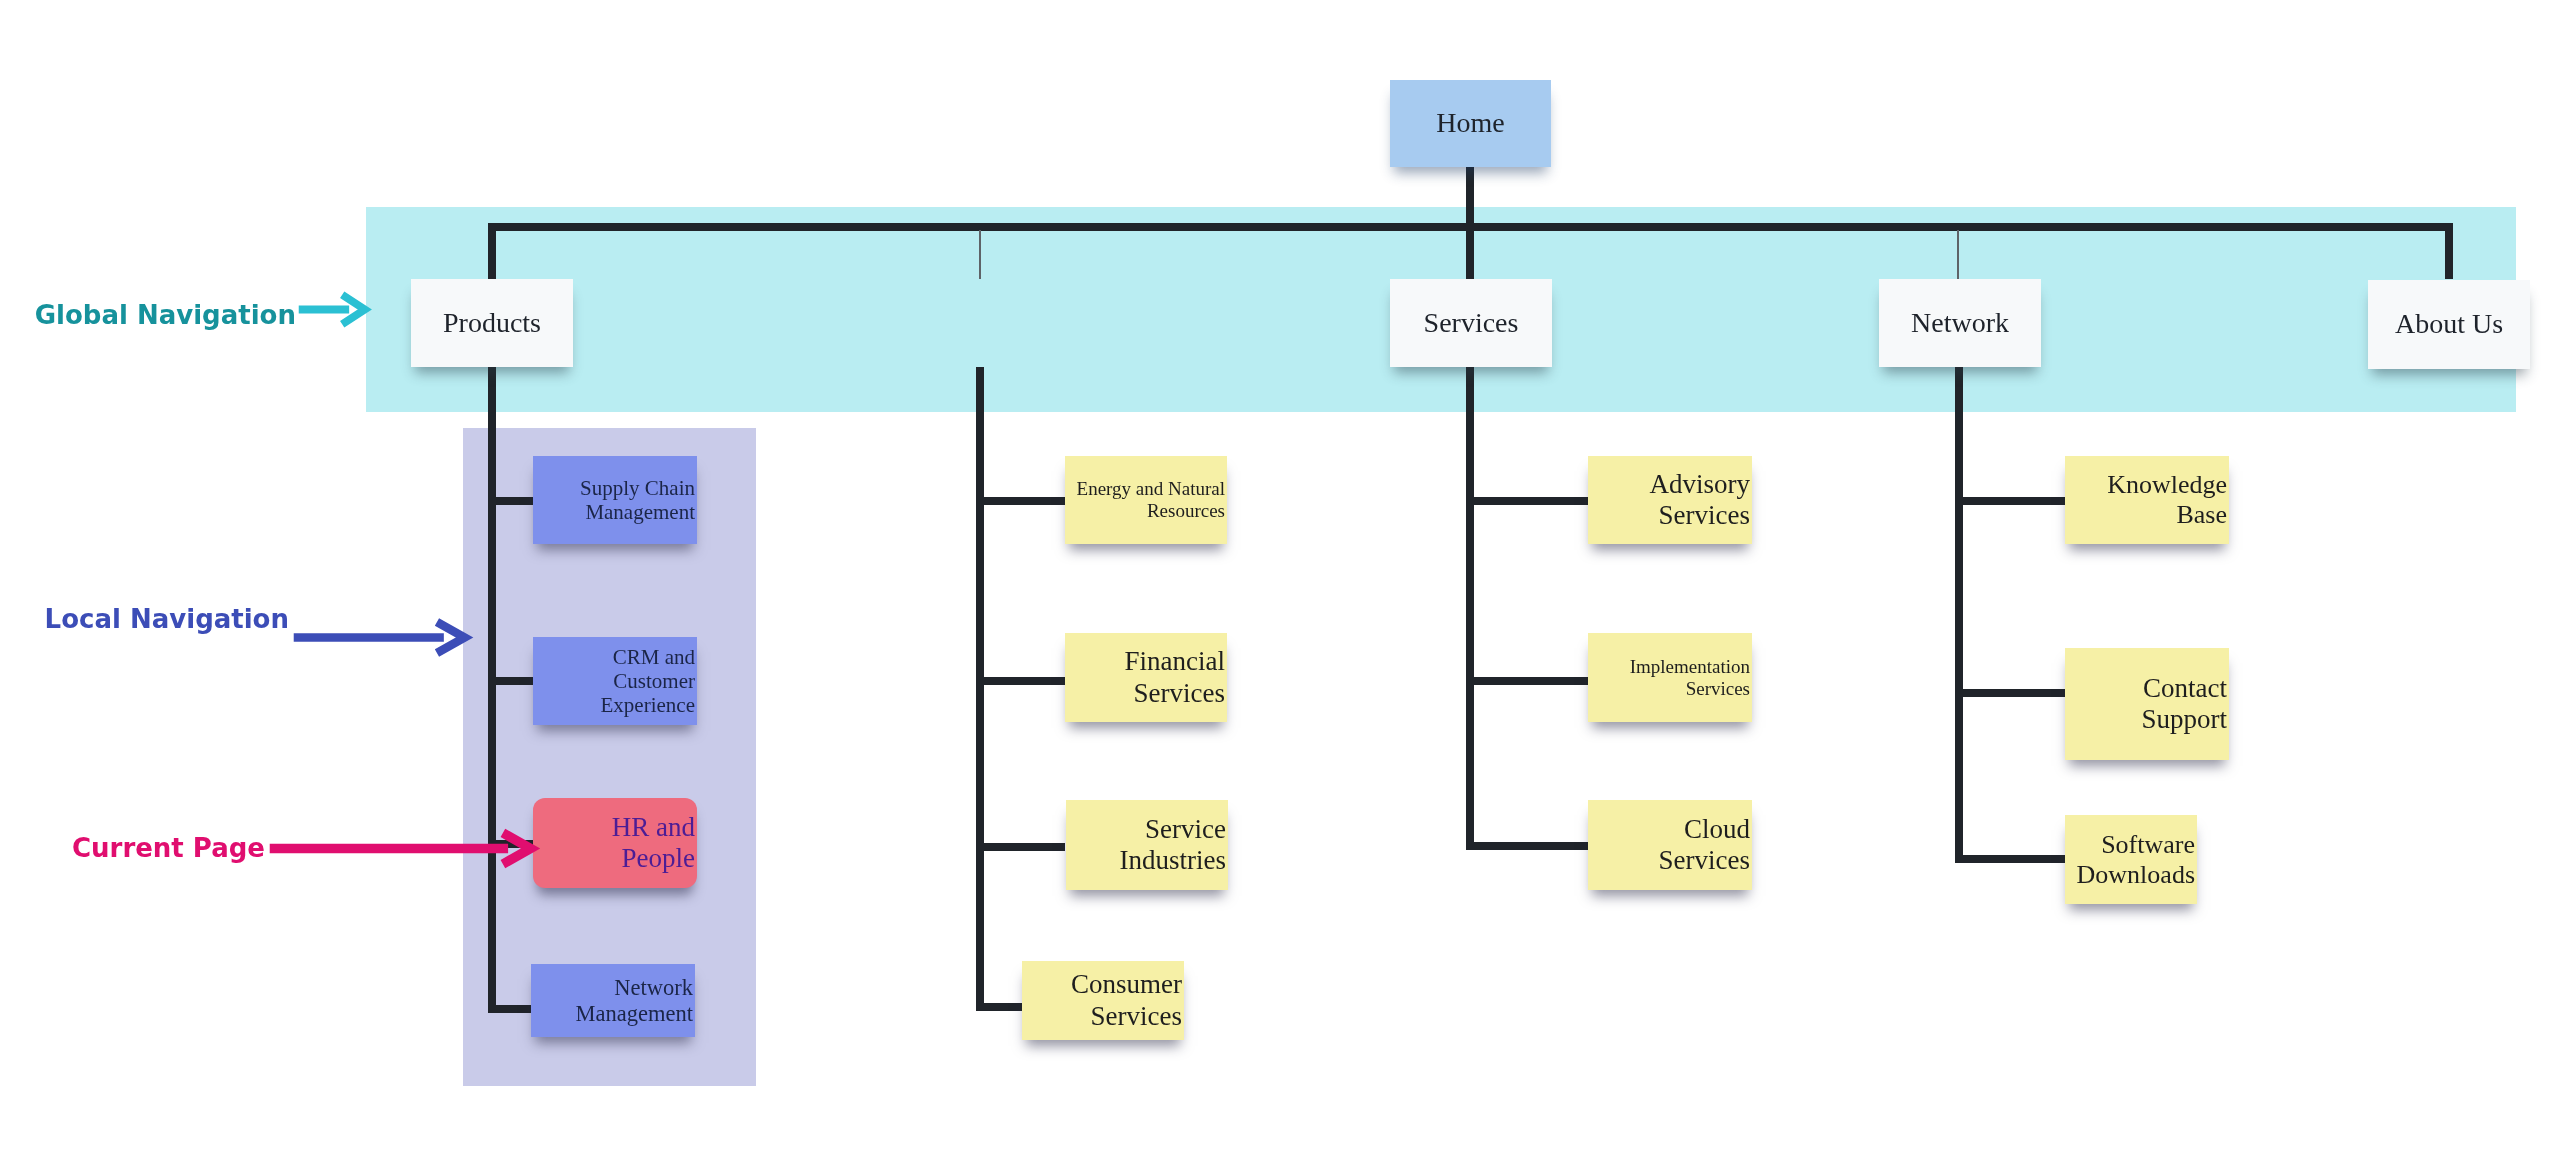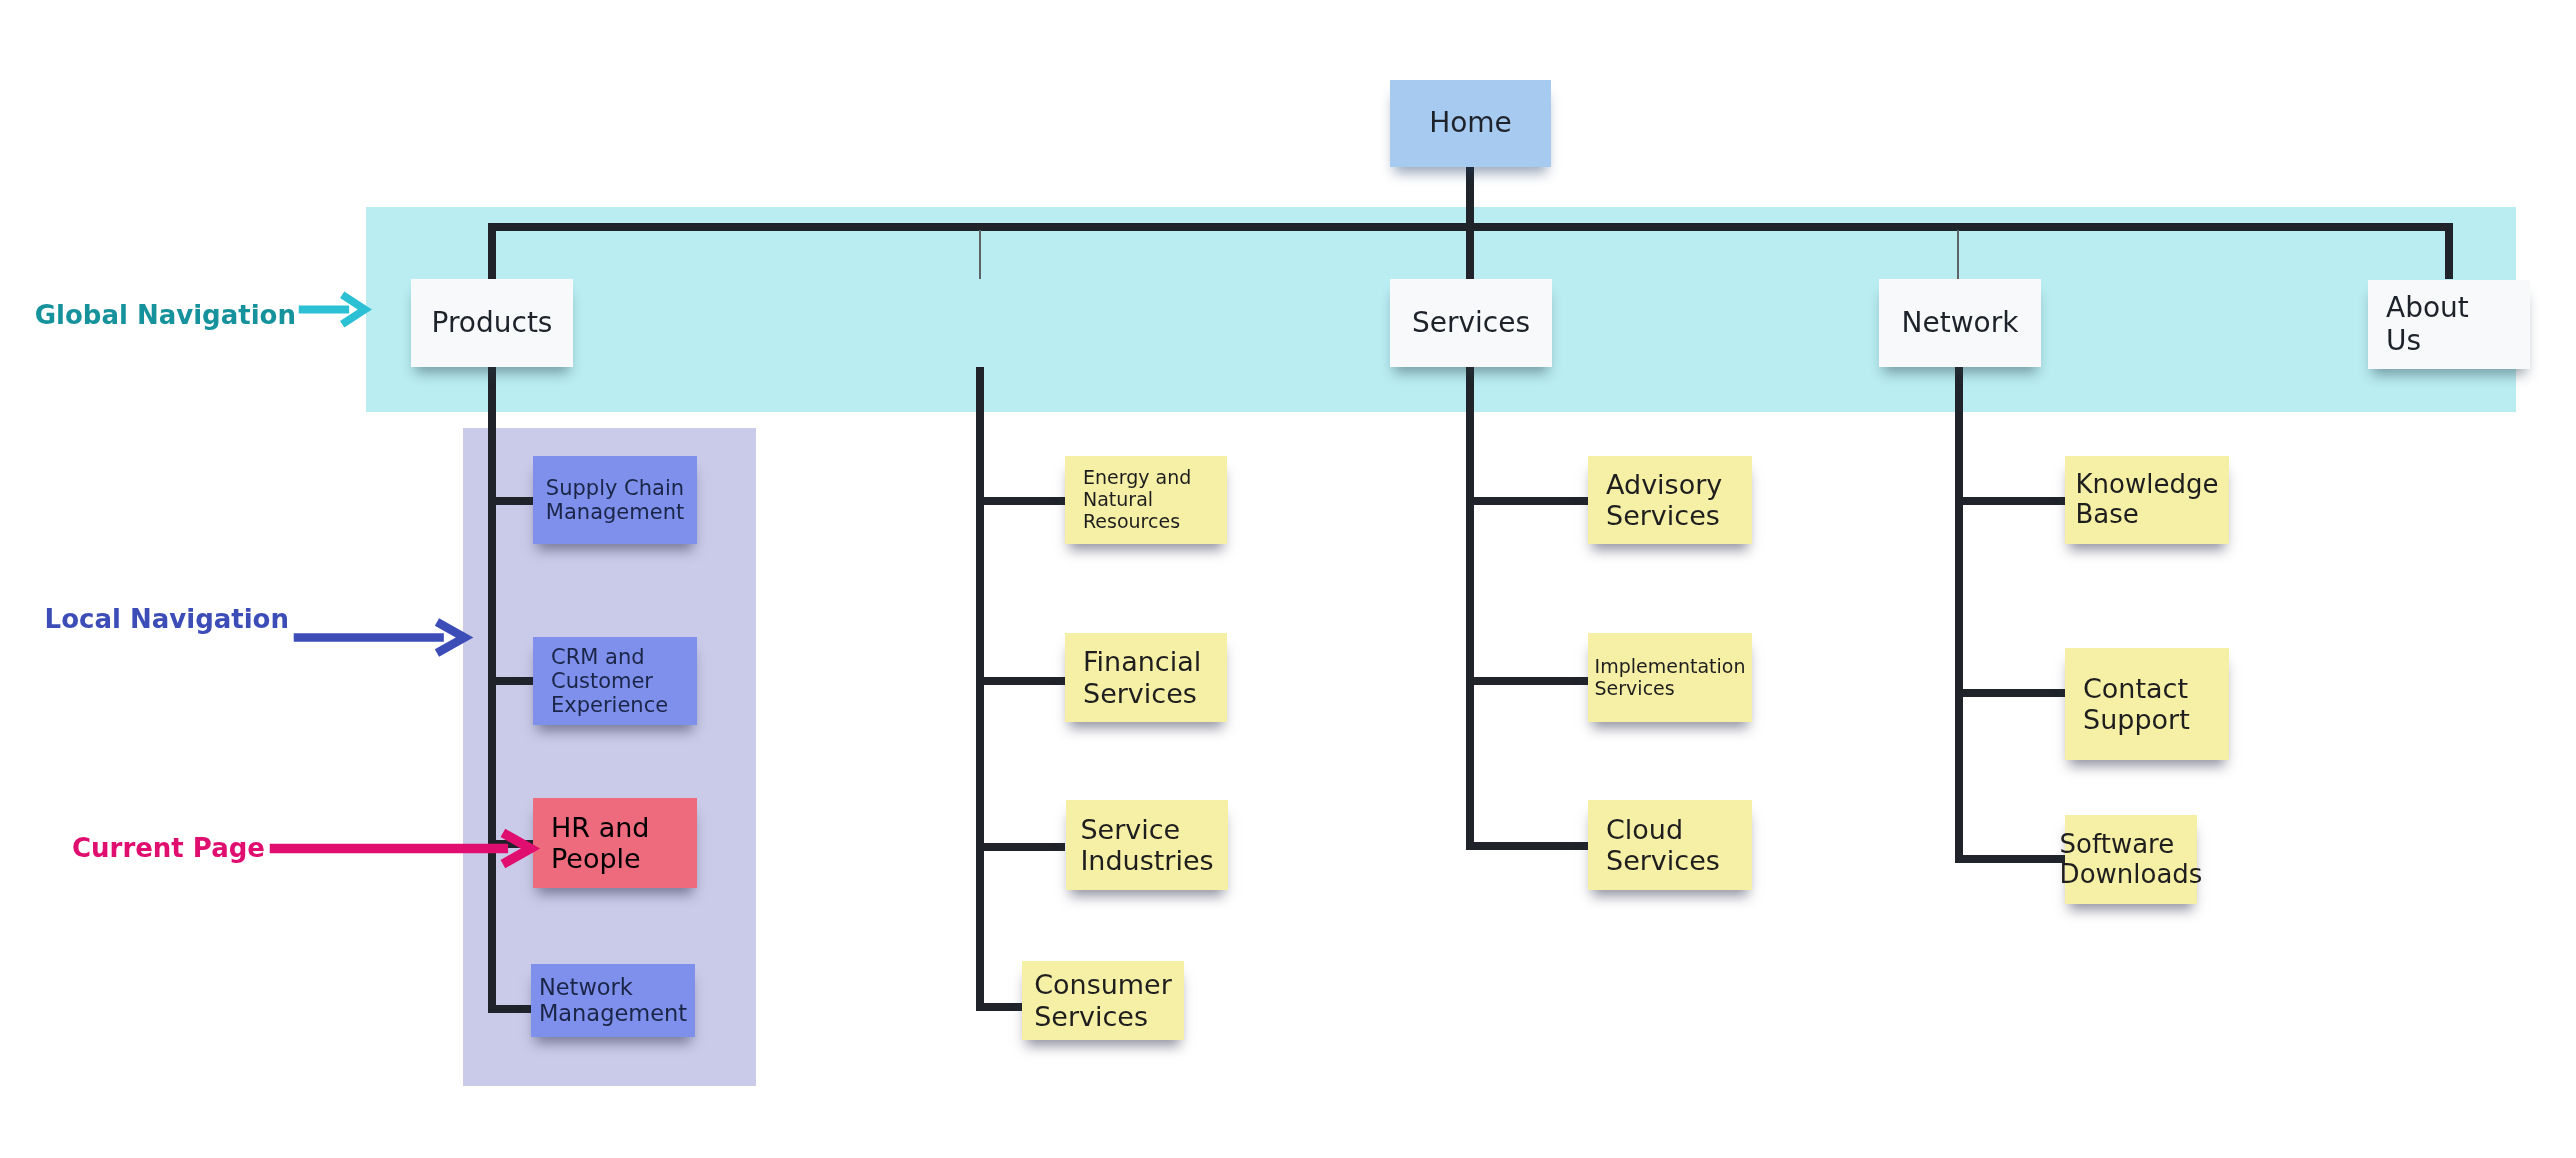--- a/index.html
+++ b/index.html
@@ -26,35 +26,35 @@
     background:#ffffff;
     font-family:"DejaVu Sans","Liberation Sans",sans-serif;
     overflow:hidden;
   }
   .band{position:absolute;left:366px;top:207px;width:2150px;height:205px;background:var(--band);}
   .panel{position:absolute;left:463px;top:428px;width:293px;height:658px;background:var(--panel);}
   .hline,.vline{position:absolute;background:var(--line);}
   .faintline{position:absolute;background:var(--faint);}
   .node{
     position:absolute;display:flex;align-items:center;justify-content:center;
-    text-align:left;color:var(--ink);line-height:1.15;padding:18px;box-sizing:border-box;
+    text-align:right;color:var(--ink);line-height:1.15;padding:2px;box-sizing:border-box;font-family:Liberation Serif, serif;
   }
   .header{
     background:var(--node-white);
     box-shadow:0 10.4px 12px -4.3px rgba(40,60,70,.45);
     font-size:28px;
   }
   .home{
     background:var(--home-blue);
     box-shadow:0 10.4px 12px -4.3px rgba(30,60,100,.45);
     font-size:28px;
   }
   .note{box-shadow:0 10.4px 12px -4.3px rgba(40,40,70,.5);}
   .note.blue{background:var(--note-blue);color:var(--ink-navy);}
-  .note.red{background:var(--note-red);color:#000000;}
+  .note.red{background:var(--note-red);color:#4c1d95;border-radius:12px;}
   .note.yellow{background:var(--note-yellow);color:#1E1E1E;}
   .f22{font-size:19px;}
   .f24{font-size:21px;}
   .f26{font-size:22.5px;}
   .f30{font-size:26px;}
   .f31{font-size:27px;}
   .legend{
     position:absolute;font-weight:bold;font-size:26px;white-space:nowrap;line-height:31px;
   }
   .legend.teal{color:var(--teal);}

